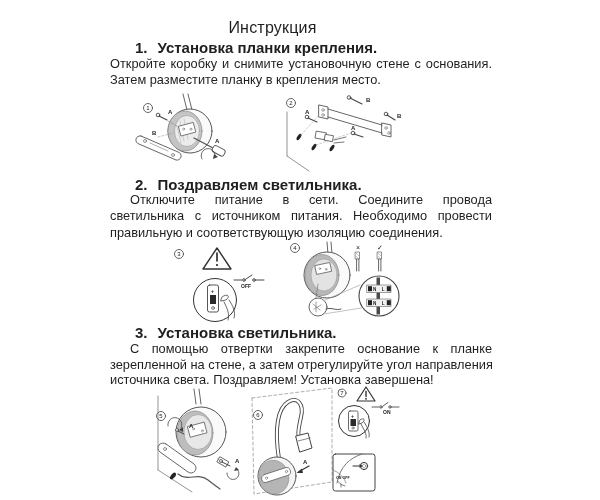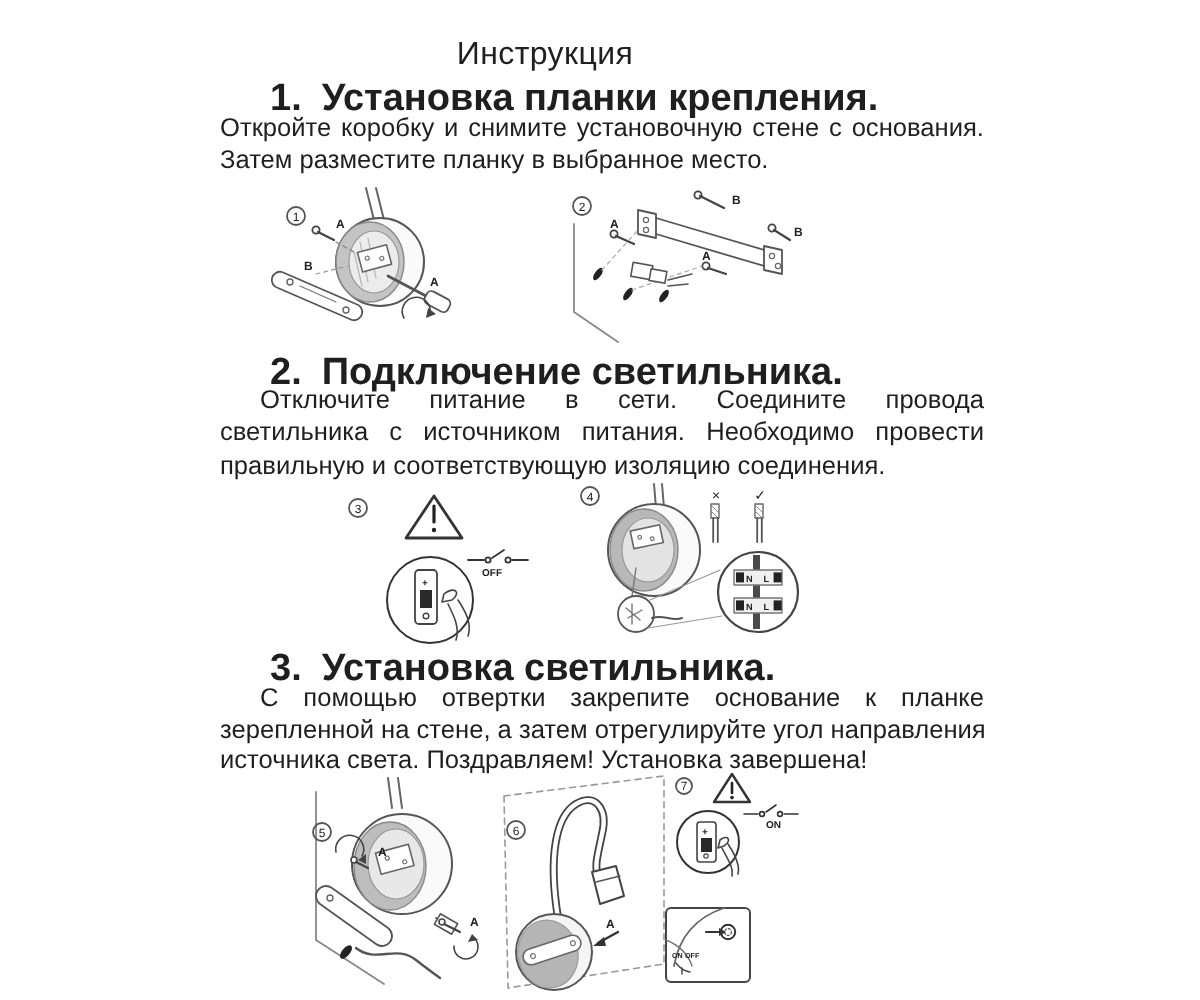--- a/index.html
+++ b/index.html
@@ -1,20 +1,20 @@
 <!DOCTYPE html>
 <html><head>
 <meta charset="utf-8">
 <style>
   html,body{margin:0;padding:0;background:#fff;}
   .page{position:relative;width:600px;height:500px;background:#ffffff;overflow:hidden;
         font-family:"Liberation Sans",sans-serif;color:#1f1f1f;}
   .title{position:absolute;top:5px;left:0;width:545px;text-align:center;
          font-size:16px;letter-spacing:.2px;margin-top:14px;}
-  .sec-head{position:absolute;left:135px;font-size:19px;font-weight:bold;white-space:nowrap;text-align:center;}
+  .sec-head{position:absolute;left:135px;font-size:15px;font-weight:bold;white-space:nowrap;text-align:center;}
   .sec-head .num{display:inline-block;margin-right:10px;}
   .para{position:absolute;left:110px;width:382px;font-size:12.8px;}
   .jline{white-space:nowrap;text-align:justify;text-align-last:justify;height:16.3px;line-height:16.3px;overflow:hidden;}
   .lastline{text-align-last:left;}
   .indent{text-indent:20px;}
   svg{position:absolute;display:block;}
   svg text{font-family:"Liberation Sans",sans-serif;fill:#222;}
   .fignum{font-size:6px;}
   .lbl{font-size:6px;font-weight:bold;}
   .tiny{font-size:5px;font-weight:bold;}
@@ -27,21 +27,21 @@
 
 <div class="page">
 
   <div class="title">Инструкция</div>
 
   <div class="sec-head" style="top:39px;">
     <span class="num">1.</span><span>Установка планки крепления.</span>
   </div>
   <div class="para" style="top:56px;">
     <div class="jline">Откройте коробку и снимите установочную стене с основания.</div>
-    <div class="jline lastline">Затем разместите планку в выбранное место.</div>
+    <div class="jline lastline">Затем разместите планку в крепления место.</div>
   </div>
 
   <svg style="top:90px;left:110px;" width="310" height="85" viewBox="0 0 310 85">
 
     <g stroke-linecap="round" stroke-linejoin="round">
       <circle cx="38" cy="18" r="4.5" fill="none" stroke="#555" stroke-width="0.9"></circle>
       <text class="fignum" x="38" y="20.4" text-anchor="middle">1</text>
       <path d="M73,4 L77,20 M78,4 L82,20" stroke="#666" stroke-width="1" fill="none"></path>
       <circle cx="80" cy="41" r="22" fill="#fafafa" stroke="#555" stroke-width="1"></circle>
       <ellipse cx="75" cy="41" rx="17" ry="20" fill="#c4c4c4" stroke="#888" stroke-width="0.7"></ellipse>
@@ -106,21 +106,21 @@
       <path d="M191,45 L209,25 M206,55 L241,43" stroke="#aaa" stroke-width="0.6" stroke-dasharray="2,2"></path>
       <g>
         <rect x="206" y="42" width="10" height="7" fill="#fff" stroke="#555" stroke-width="0.8" transform="rotate(10 211 45)"></rect>
         <rect x="215" y="45" width="8" height="6" fill="#fff" stroke="#555" stroke-width="0.8" transform="rotate(10 219 48)"></rect>
         <path d="M224,50 L236,47 M224,53 L234,52" stroke="#555" stroke-width="0.8" fill="none"></path>
       </g>
     </g>
   </svg>
 
   <div class="sec-head" style="top:176px;">
-    <span class="num">2.</span><span>Подключение светильника.</span>
+    <span class="num">2.</span><span>Поздравляем светильника.</span>
   </div>
   <div class="para" style="top:192px;">
     <div class="jline indent">Отключите питание в сети. Соедините провода</div>
     <div class="jline">светильника с источником питания. Необходимо провести</div>
     <div class="jline lastline">правильную и соответствующую изоляцию соединения.</div>
   </div>
 
   <svg style="top:240px;left:110px;" width="310" height="83" viewBox="0 0 310 83">
 
     <g stroke-linecap="round" stroke-linejoin="round">

